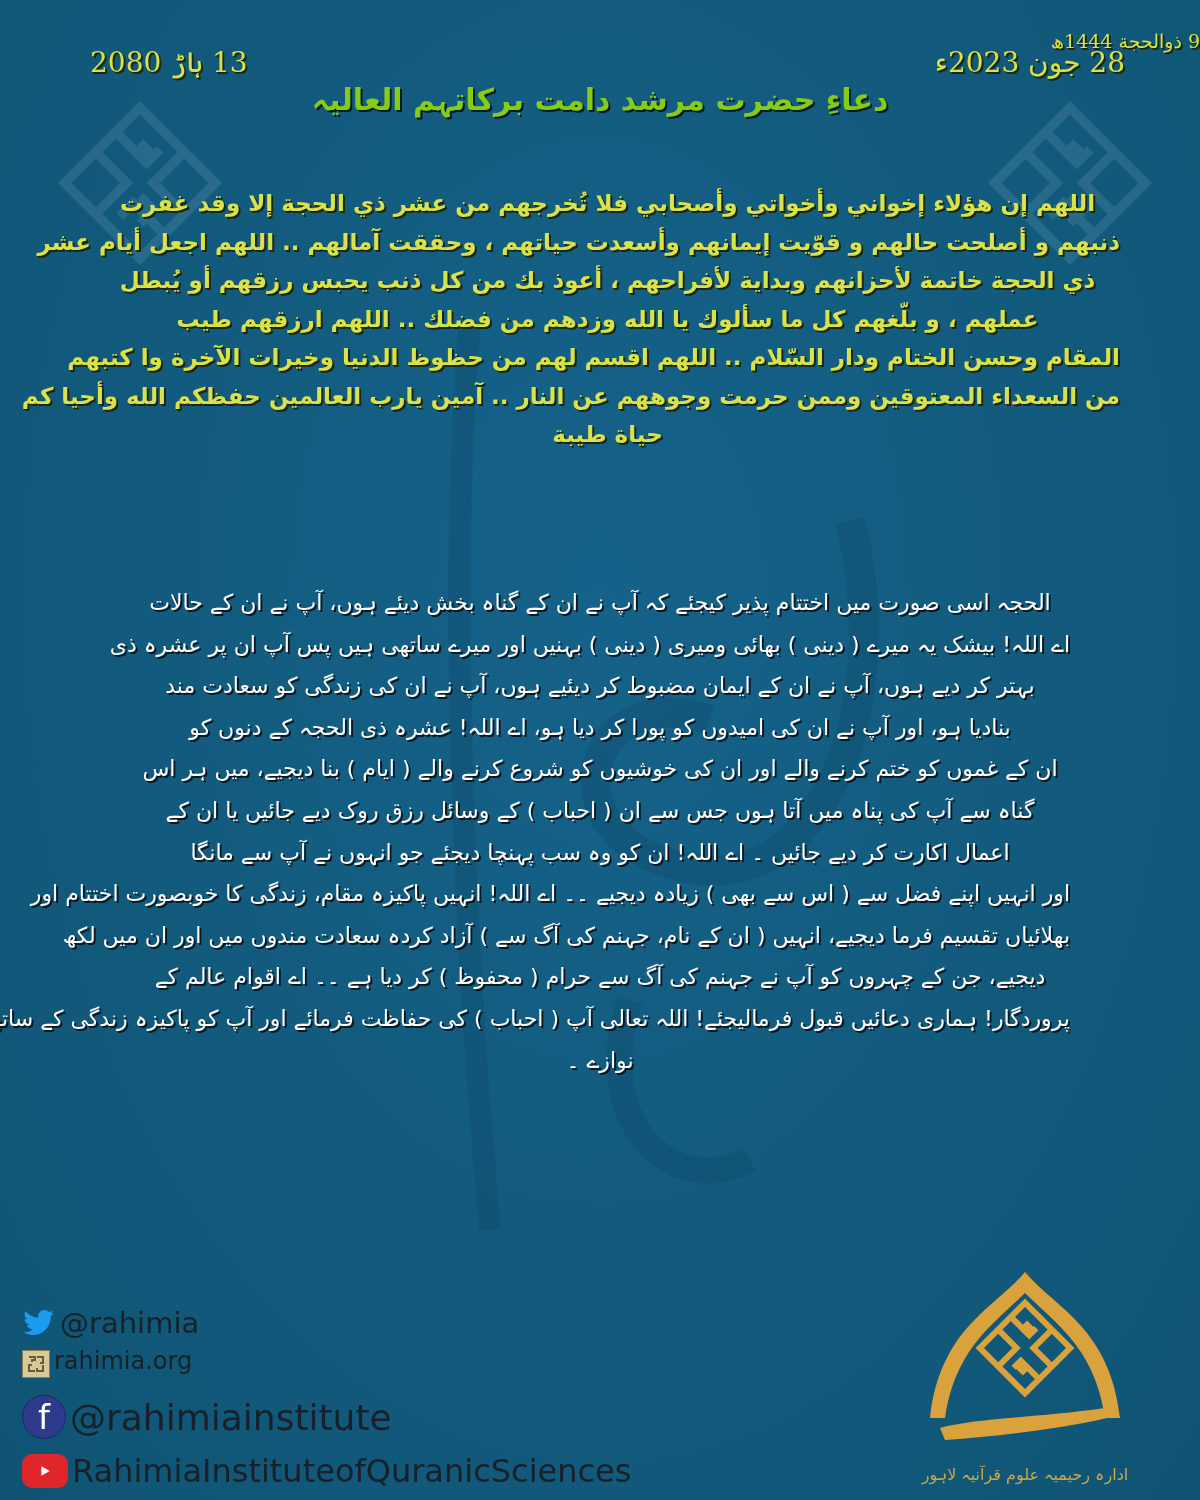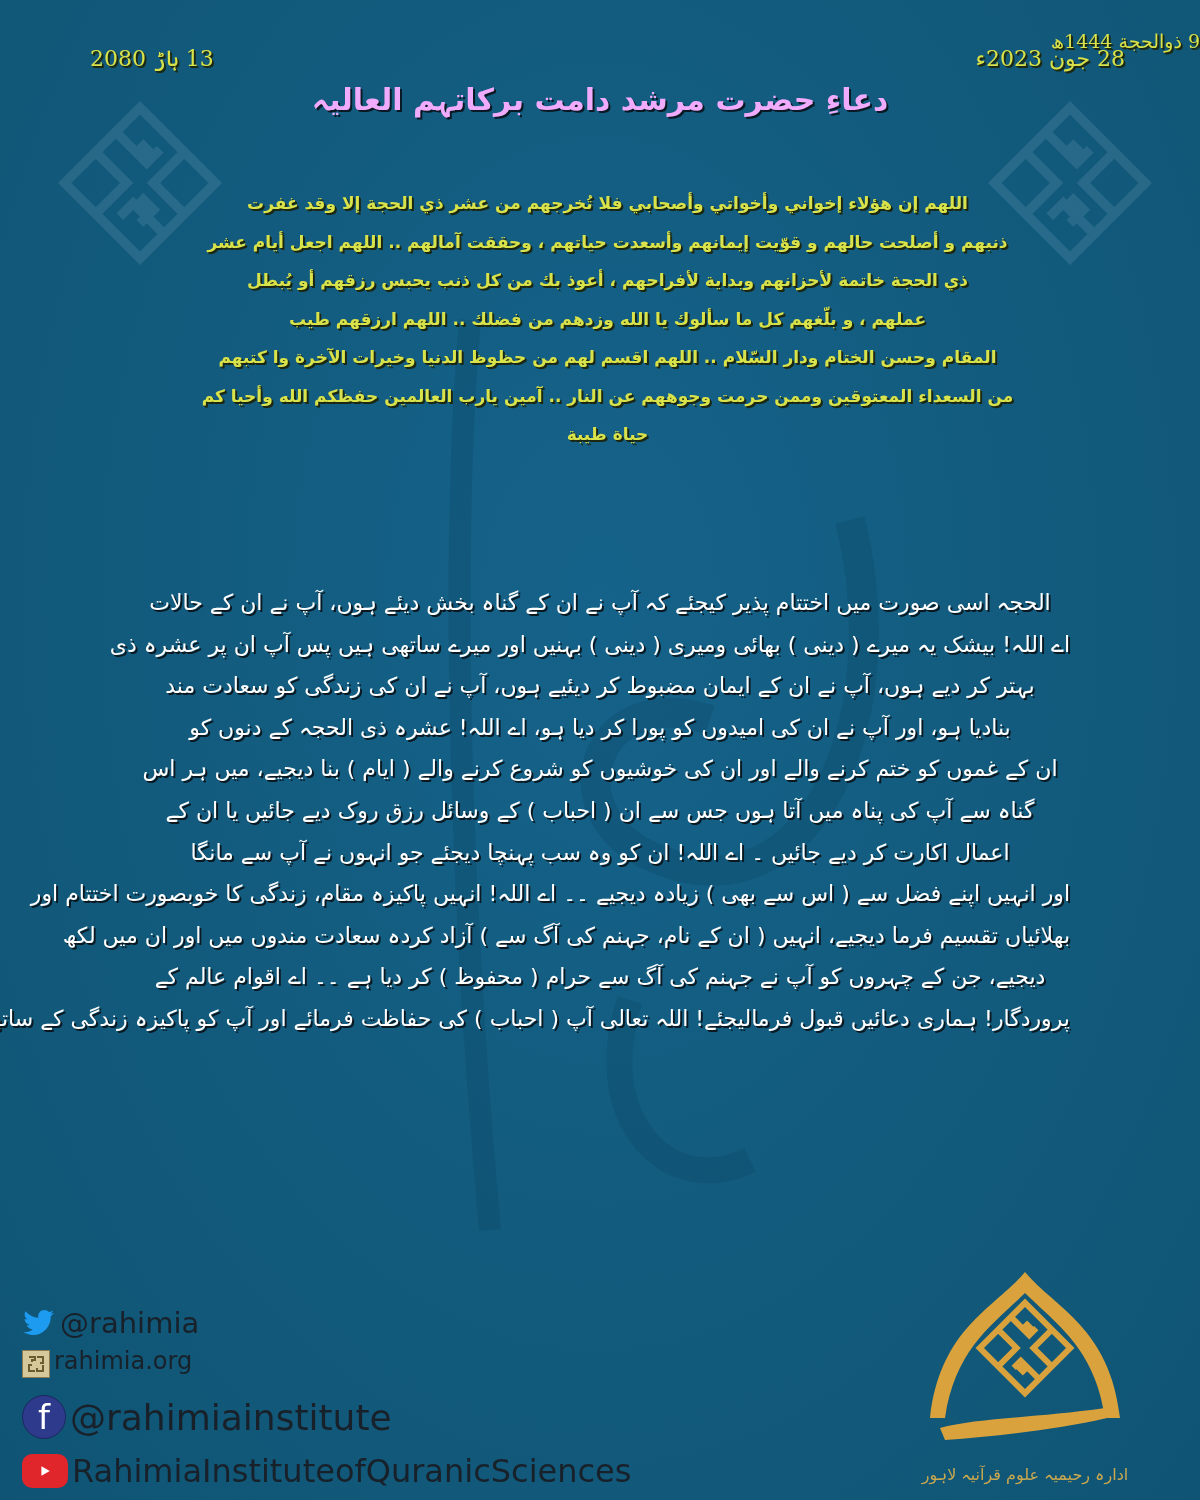--- a/index.html
+++ b/index.html
@@ -11,30 +11,30 @@
     }
     .bg-gradient {
       position: absolute; inset: 0;
       background: radial-gradient(ellipse at 50% 40%, #15628a 0%, #125a7c 60%, #0f5474 100%);
     }
     .watermark-pattern { position: absolute; opacity: 0.18; }
     .watermark-pattern.left { left: 45px; top: 88px; width: 190px; height: 190px; }
     .watermark-pattern.right { left: 975px; top: 88px; width: 190px; height: 190px; }
     .watermark-letter { position: absolute; left: 430px; top: 300px; width: 460px; height: 940px; opacity: 0.22; }
 
-    .header-date { position: absolute; color: #d8e24a; font-family: "DejaVu Serif", serif; font-size: 22px;
+    .header-date { position: absolute; color: #d8e24a; font-family: "DejaVu Serif", serif; font-size: 28px;
       text-shadow: 2px 2px 0 #1b2a16, 1px 1px 0 #1b2a16; direction: rtl; white-space: nowrap; }
     #hijri-date { left: 0; right: 0; top: 30px; text-align: right; font-size: 19px; }
     #gregorian-date { right: 75px; top: 46px; }
     #bikrami-date { left: 90px; top: 46px; }
-    #page-title { position: absolute; left: 0; right: 0; top: 82px; text-align: center; color: #f0abfc;
+    #page-title { position: absolute; left: 0; right: 0; top: 82px; text-align: center; color: #84cc16;
       font-size: 30px; font-weight: bold; direction: rtl; text-shadow: 2px 2px 0 #0a1a24; }
 
     .arabic-dua { position: absolute; left: 95px; right: 80px; top: 184px; direction: rtl; text-align: center;
-      color: #d8e24a; font-size: 17px; font-weight: bold; line-height: 38.5px;
+      color: #d8e24a; font-size: 23px; font-weight: bold; line-height: 38.5px;
       text-shadow: 2px 2px 0 #1b2712, 1px 1px 0 #1b2712; }
     .arabic-dua .line { display: block; white-space: nowrap; }
 
     .urdu-dua { position: absolute; left: 130px; right: 130px; top: 582px; direction: rtl; text-align: center;
       color: #ffffff; font-size: 22px; line-height: 41.6px;
       text-shadow: 2px 2px 0 #0b1820; }
     .urdu-dua .line { display: block; white-space: nowrap; }
 
     .social { position: absolute; left: 22px; display: flex; align-items: center; color: #18212a;
       font-family: "DejaVu Sans", sans-serif; white-space: nowrap; }
@@ -94,20 +94,21 @@
   <span class="line">اے اللہ! بیشک یہ میرے ( دینی ) بھائی ومیری ( دینی ) بہنیں اور میرے ساتھی ہیں پس آپ ان پر عشرہ ذی</span>
   <span class="line">بہتر کر دیے ہوں، آپ نے ان کے ایمان مضبوط کر دیئیے ہوں، آپ نے ان کی زندگی کو سعادت مند</span>
   <span class="line">بنادیا ہو، اور آپ نے ان کی امیدوں کو پورا کر دیا ہو، اے اللہ! عشرہ ذی الحجہ کے دنوں کو</span>
   <span class="line">ان کے غموں کو ختم کرنے والے اور ان کی خوشیوں کو شروع کرنے والے ( ایام ) بنا دیجیے، میں ہر اس</span>
   <span class="line">گناہ سے آپ کی پناہ میں آتا ہوں جس سے ان ( احباب ) کے وسائل رزق روک دیے جائیں یا ان کے</span>
   <span class="line">اعمال اکارت کر دیے جائیں ۔ اے اللہ! ان کو وہ سب پہنچا دیجئے جو انہوں نے آپ سے مانگا</span>
   <span class="line">اور انہیں اپنے فضل سے ( اس سے بھی ) زیادہ دیجیے ۔۔ اے اللہ! انہیں پاکیزہ مقام، زندگی کا خوبصورت اختتام اور</span>
   <span class="line">بھلائیاں تقسیم فرما دیجیے، انہیں ( ان کے نام، جہنم کی آگ سے ) آزاد کردہ سعادت مندوں میں اور ان میں لکھ</span>
   <span class="line">دیجیے، جن کے چہروں کو آپ نے جہنم کی آگ سے حرام ( محفوظ ) کر دیا ہے ۔۔ اے اقوام عالم کے</span>
   <span class="line">پروردگار! ہماری دعائیں قبول فرمالیجئے! اللہ تعالی آپ ( احباب ) کی حفاظت فرمائے اور آپ کو پاکیزہ زندگی کے ساتھ</span>
+  <span class="line">نوازے ۔</span>
 </div>
 
 <div class="social" id="social-twitter">
   <span class="icon tw-icon">
     <svg viewBox="0 0 24 20" width="32" height="26">
         <path fill="#1d9bf0" d="M23.5 2.3c-.9.4-1.8.6-2.8.8 1-.6 1.7-1.5 2.1-2.7-.9.6-2 1-3.1 1.2C18.8.6 17.6 0 16.2 0c-2.7 0-4.8 2.2-4.8 4.8 0 .4 0 .8.1 1.1C7.5 5.7 4 3.8 1.6.9c-.4.7-.7 1.6-.7 2.4 0 1.7.9 3.2 2.2 4-.8 0-1.5-.2-2.2-.6v.1c0 2.3 1.7 4.3 3.9 4.7-.4.1-.8.2-1.3.2-.3 0-.6 0-.9-.1.6 1.9 2.4 3.3 4.5 3.4-1.7 1.3-3.8 2.1-6 2.1-.4 0-.8 0-1.2-.1 2.1 1.4 4.7 2.2 7.4 2.2 8.9 0 13.7-7.4 13.7-13.7v-.6c1-.7 1.8-1.5 2.5-2.5z"></path>
       </svg>
   </span>
   <span>@rahimia</span>
 </div>

